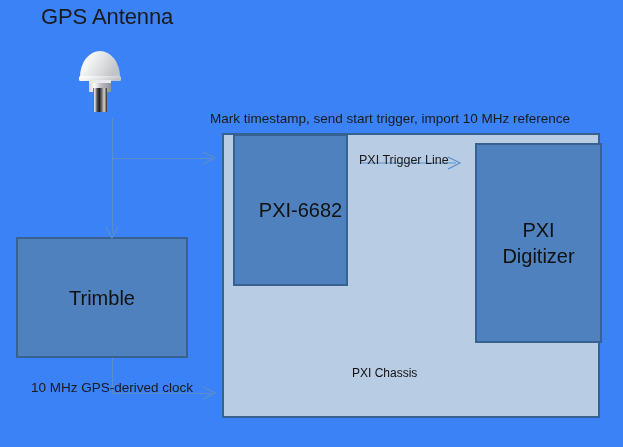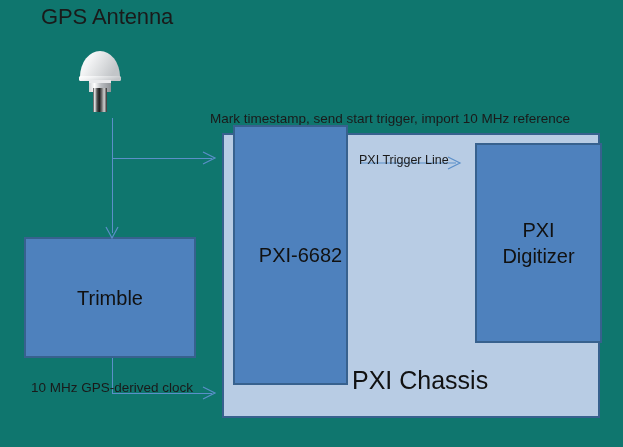--- a/index.html
+++ b/index.html
@@ -7,21 +7,21 @@
     padding: 0;
     background: #ffffff;
   }
   body {
     font-family: "Liberation Sans", sans-serif;
   }
   #canvas {
     position: relative;
     width: 623px;
     height: 447px;
-    background: #0f766e;
+    background: #3b82f6;
     overflow: hidden;
   }
 
   
   .title-text {
     position: absolute;
     font-size: 22px;
     color: #1a1a1a;
     white-space: nowrap;
     letter-spacing: -0.1px;
@@ -65,21 +65,21 @@
     color: #111111;
   }
   .chassis {
     position: absolute;
     background: #b8cce4;
     border: 2px solid #37618e;
     box-sizing: border-box;
   }
   .chassis-label {
     position: absolute;
-    font-size: 25px;
+    font-size: 12px;
     color: #111111;
     white-space: nowrap;
   }
 
   
   .line-v {
     position: absolute;
     width: 1px;
     background: #5b8fc9;
   }
@@ -141,38 +141,38 @@
       <rect x="21" y="64" width="14" height="24" fill="url(#poleGrad)"></rect>
     </svg>
   </div>
 
   <div class="caption-top" style="left:193px; top:111px;margin-left:17px;">Mark timestamp, send start trigger, import 10 MHz reference</div>
 
   <div class="chassis" style="left:222px; top:133px; width:378px; height:285px;"></div>
 
   <div class="chassis-label" style="left:352px; top:366px;">PXI Chassis</div>
 
-  <div class="blue-box" style="left:233px; top:125px; width:115px; height:260px;padding-left:20px;">
+  <div class="blue-box" style="left:233px; top:134px; width:115px; height:152px;padding-left:20px;">
     <span class="box-label">PXI-6682</span>
   </div>
 
   <div class="blue-box" style="left:475px; top:143px; width:127px; height:200px;">
     <span class="box-label">
       <span>PXI</span><br>
       <span>Digitizer</span>
     </span>
   </div>
 
   <svg class="arrow-svg" style="left:360px; top:155px;" width="106" height="16">
     <line x1="0" y1="8" x2="96" y2="8" stroke="#5b8fc9" stroke-width="1.2"></line>
     <polyline points="88,2 100,8 88,14" fill="none" stroke="#5b8fc9" stroke-width="1.2"></polyline>
   </svg>
   <div class="trigger-label" style="left:359px; top:153px;">PXI Trigger Line</div>
 
-  <div class="blue-box" style="left:24px; top:237px; width:172px; height:121px;">
+  <div class="blue-box" style="left:16px; top:237px; width:172px; height:121px;">
     <span class="box-label">
       <span>Trimble</span><br>
     </span>
   </div>
 
   <div class="line-v" style="left:112px; top:118px; height:115px;"></div>
 
   <div class="line-h" style="left:112px; top:158px; width:100px;"></div>
   <svg class="arrow-svg" style="left:200px; top:150px;" width="24" height="16">
     <polyline points="3,2 15,8 3,14" fill="none" stroke="#5b8fc9" stroke-width="1.2"></polyline>

